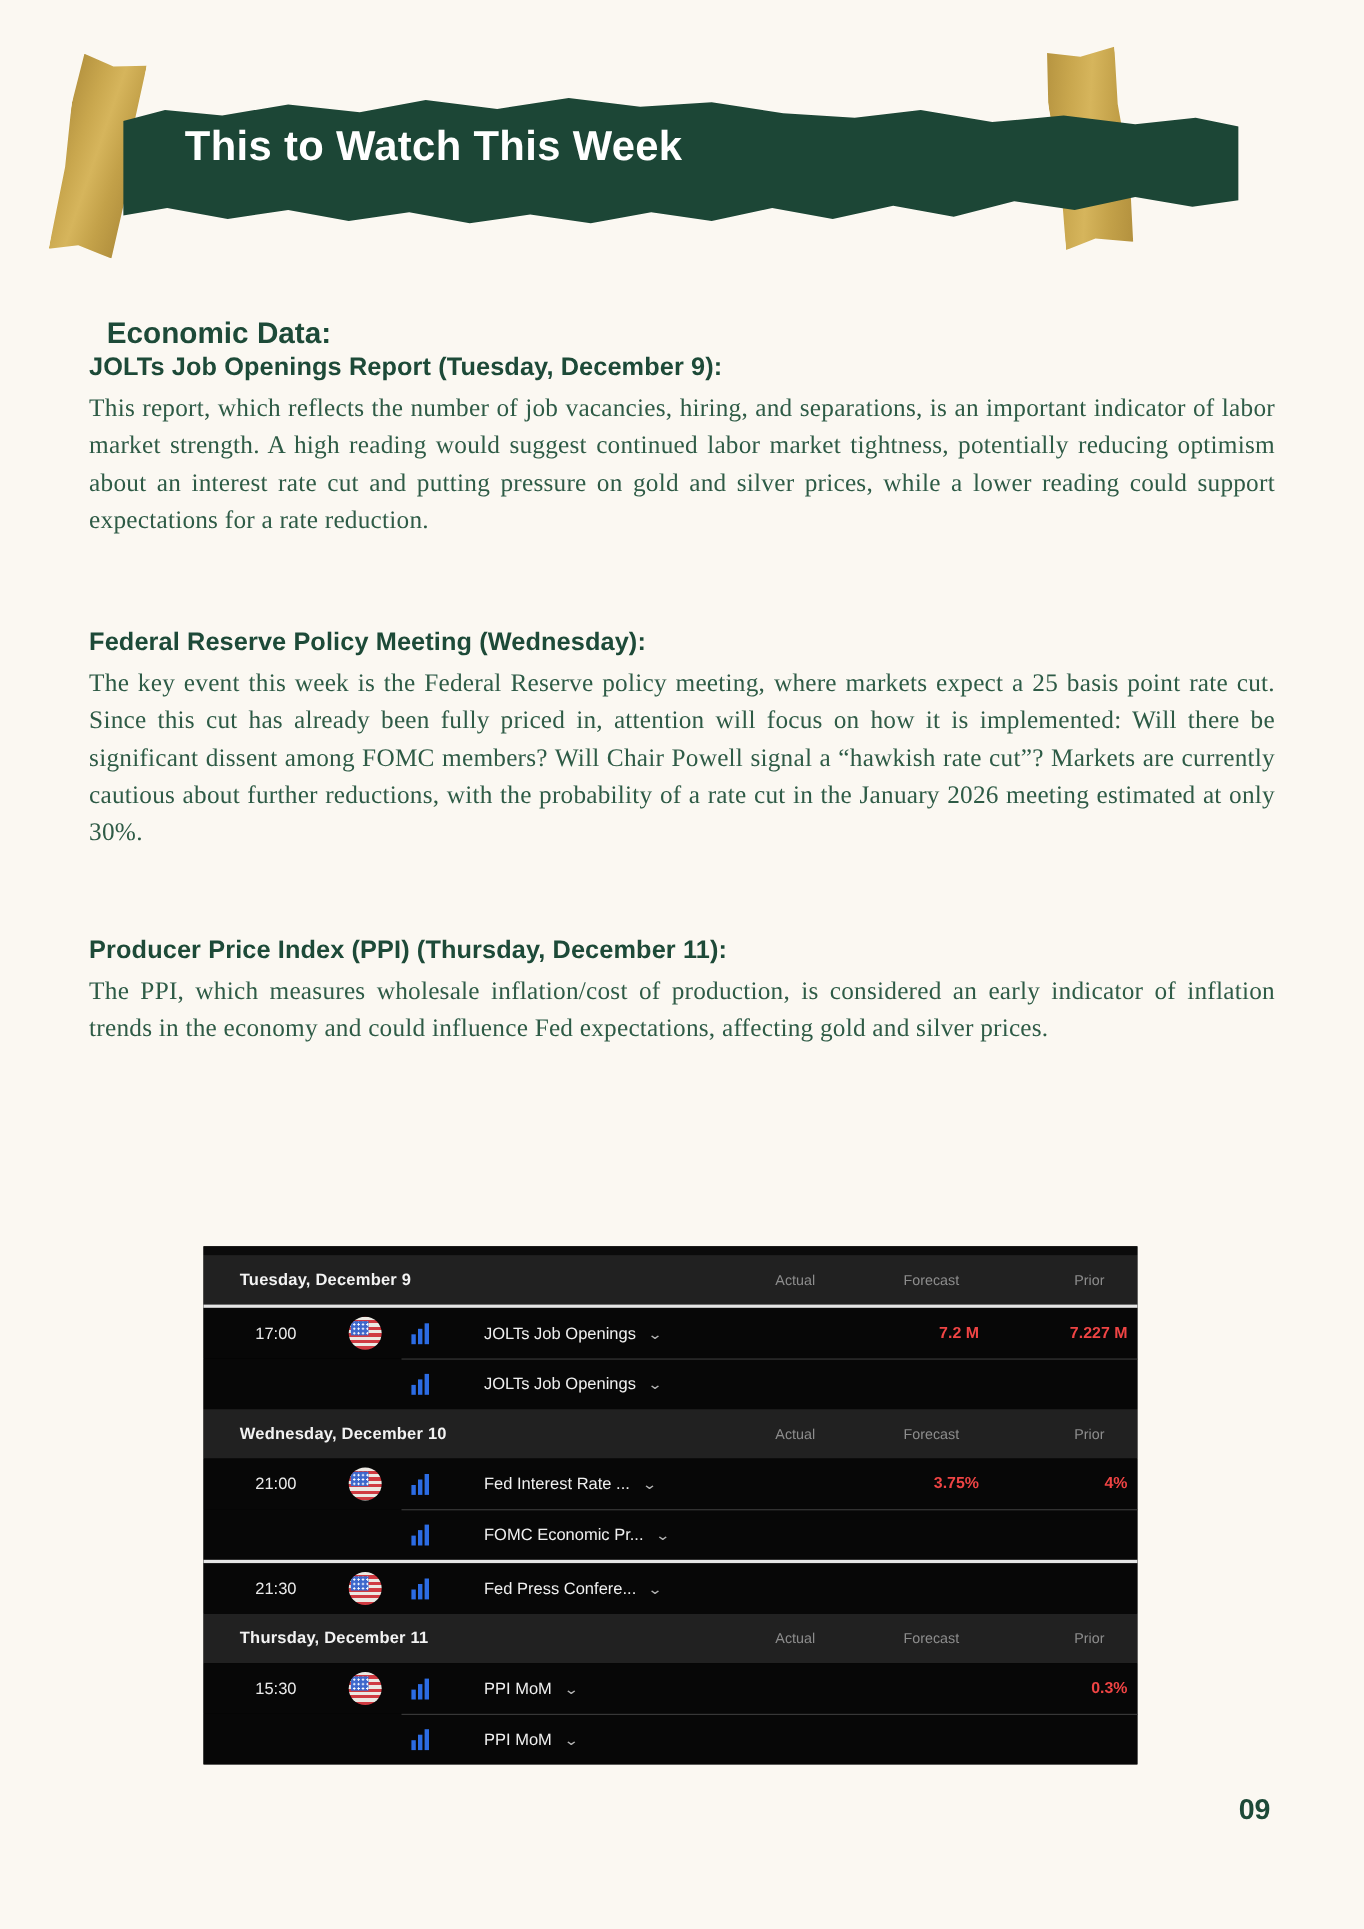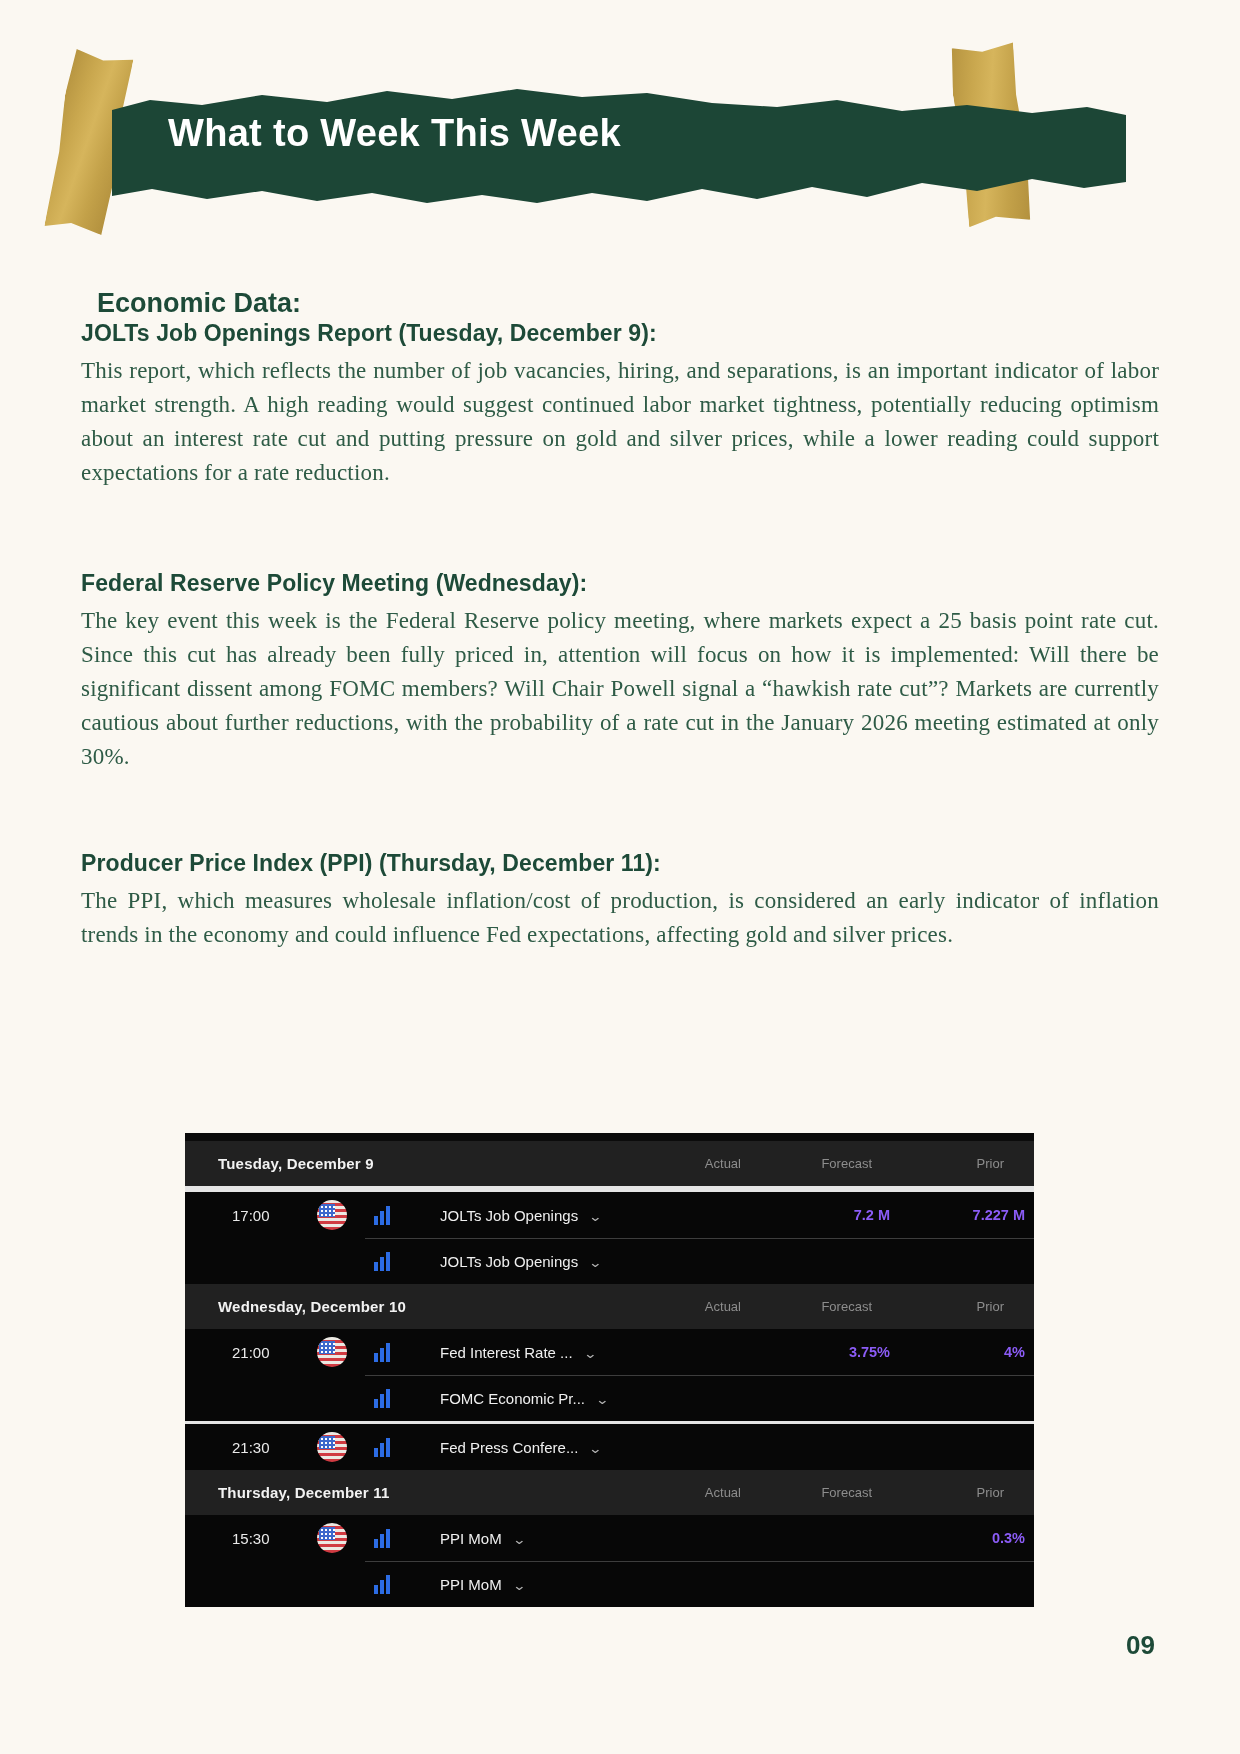--- a/index.html
+++ b/index.html
@@ -21,21 +21,21 @@
   .content-block{position:absolute;left:81px;width:1078px;color:#2e5b46;}
   .h-main{margin:16px;font-size:27px;font-weight:700;color:#1d4a38;}
   .h-sub{margin:0 0 7px 0;font-size:23px;font-weight:700;color:#1d4a38;letter-spacing:.1px;}
   .para{margin:0;font-size:23px;line-height:34px;text-align:justify;letter-spacing:.2px;font-family:Liberation Serif, serif;}
 
   
   .cal{position:absolute;left:185px;top:1133px;width:849px;background:#000;color:#fff;}
   .cal-top{height:8px;background:#0b0b0b;}
   .day-header{display:grid;grid-template-columns:1fr 90px 145px 144px;align-items:center;
       height:45px;background:#212121;}
-  .day-header.first{border-bottom:6px solid #e5e5e5;}
+  .day-header.first{border-bottom:3px solid #e5e5e5;}
   .day-label{padding-left:33px;font-size:15px;font-weight:700;color:#f2f2f2;letter-spacing:.2px;}
   .col-h{font-size:13px;color:#8d8d8d;text-align:right;}
   .col-h.c-actual{padding-right:4px;}
   .col-h.c-forecast{padding-right:18px;}
   .col-h.c-prior{padding-right:30px;}
 
   .cal-row{position:relative;display:grid;
       grid-template-columns:117px 60px 40px 253px 90px 145px 144px;
       align-items:center;height:46px;background:#070707;font-size:15px;}
   .cal-row.sub::before{content:"";position:absolute;left:180px;right:0;top:0;height:1px;background:#3d3d3d;}
@@ -45,37 +45,37 @@
       background:repeating-linear-gradient(180deg,#ece9e3 0 3px,#d03b42 3px 6px);}
   .flag::before{content:"";position:absolute;left:2px;top:4px;width:16px;height:13px;
       background-color:#3d68cc;
       background-image:radial-gradient(#ffffff 0.9px,transparent 1.1px);
       background-size:4px 4px;background-position:1px 1px;}
   .bars{display:flex;align-items:flex-end;gap:2px;justify-content:center;height:20px;}
   .bars i{display:block;width:4px;background:#2c6ce4;}
   .bars .b1{height:9px;}.bars .b2{height:14px;}.bars .b3{height:19px;}
   .cell-event{padding-left:38px;color:#f0f0f0;white-space:nowrap;}
   .chev{display:inline-block;margin-left:12px;color:#b5b5b5;font-size:13px;transform:scaleX(1.3);}
-  .val{text-align:right;font-weight:700;color:#8b5cf6;font-size:14.5px;}
+  .val{text-align:right;font-weight:700;color:#ef4444;font-size:14.5px;}
   .val.v-prior{padding-right:9px;}
 
   .page-number{position:absolute;right:85px;top:1630px;font-size:26px;font-weight:700;color:#1d4a38;}
 </style>
 </head>
 <body>
 
 <div class="page">
 
   <div class="banner-area">
     <div class="tape tape-left"></div>
     <div class="tape tape-right"></div>
     <svg class="torn-svg" width="1014" height="138" viewBox="0 0 1014 138">
       <polygon fill="#1c4636" points="0,34 38,24 90,29 150,19 215,26 275,15 340,23 405,13 470,21 535,17 600,27 665,31 725,24 790,35 855,29 920,37 975,31 1014,39 1014,106 972,112 920,103 865,115 810,107 755,121 700,111 645,123 590,113 535,125 480,117 425,127 370,119 315,127 260,117 205,125 150,115 95,123 40,113 0,120"></polygon>
     </svg>
-    <h1 class="banner-title">What to Week This Week</h1>
+    <h1 class="banner-title">This to Watch This Week</h1>
   </div>
 
   <div class="content-block" style="top:272px;">
     <h2 class="h-main">Economic Data:</h2>
   </div>
 
   <div class="content-block" style="top:320px;">
     <h3 class="h-sub">JOLTs Job Openings Report (Tuesday, December 9):</h3>
     <p class="para">This report, which reflects the number of job vacancies, hiring, and separations, is an important indicator of labor market strength. A high reading would suggest continued labor market tightness, potentially reducing optimism about an interest rate cut and putting pressure on gold and silver prices, while a lower reading could support expectations for a rate reduction.</p>
   </div>

